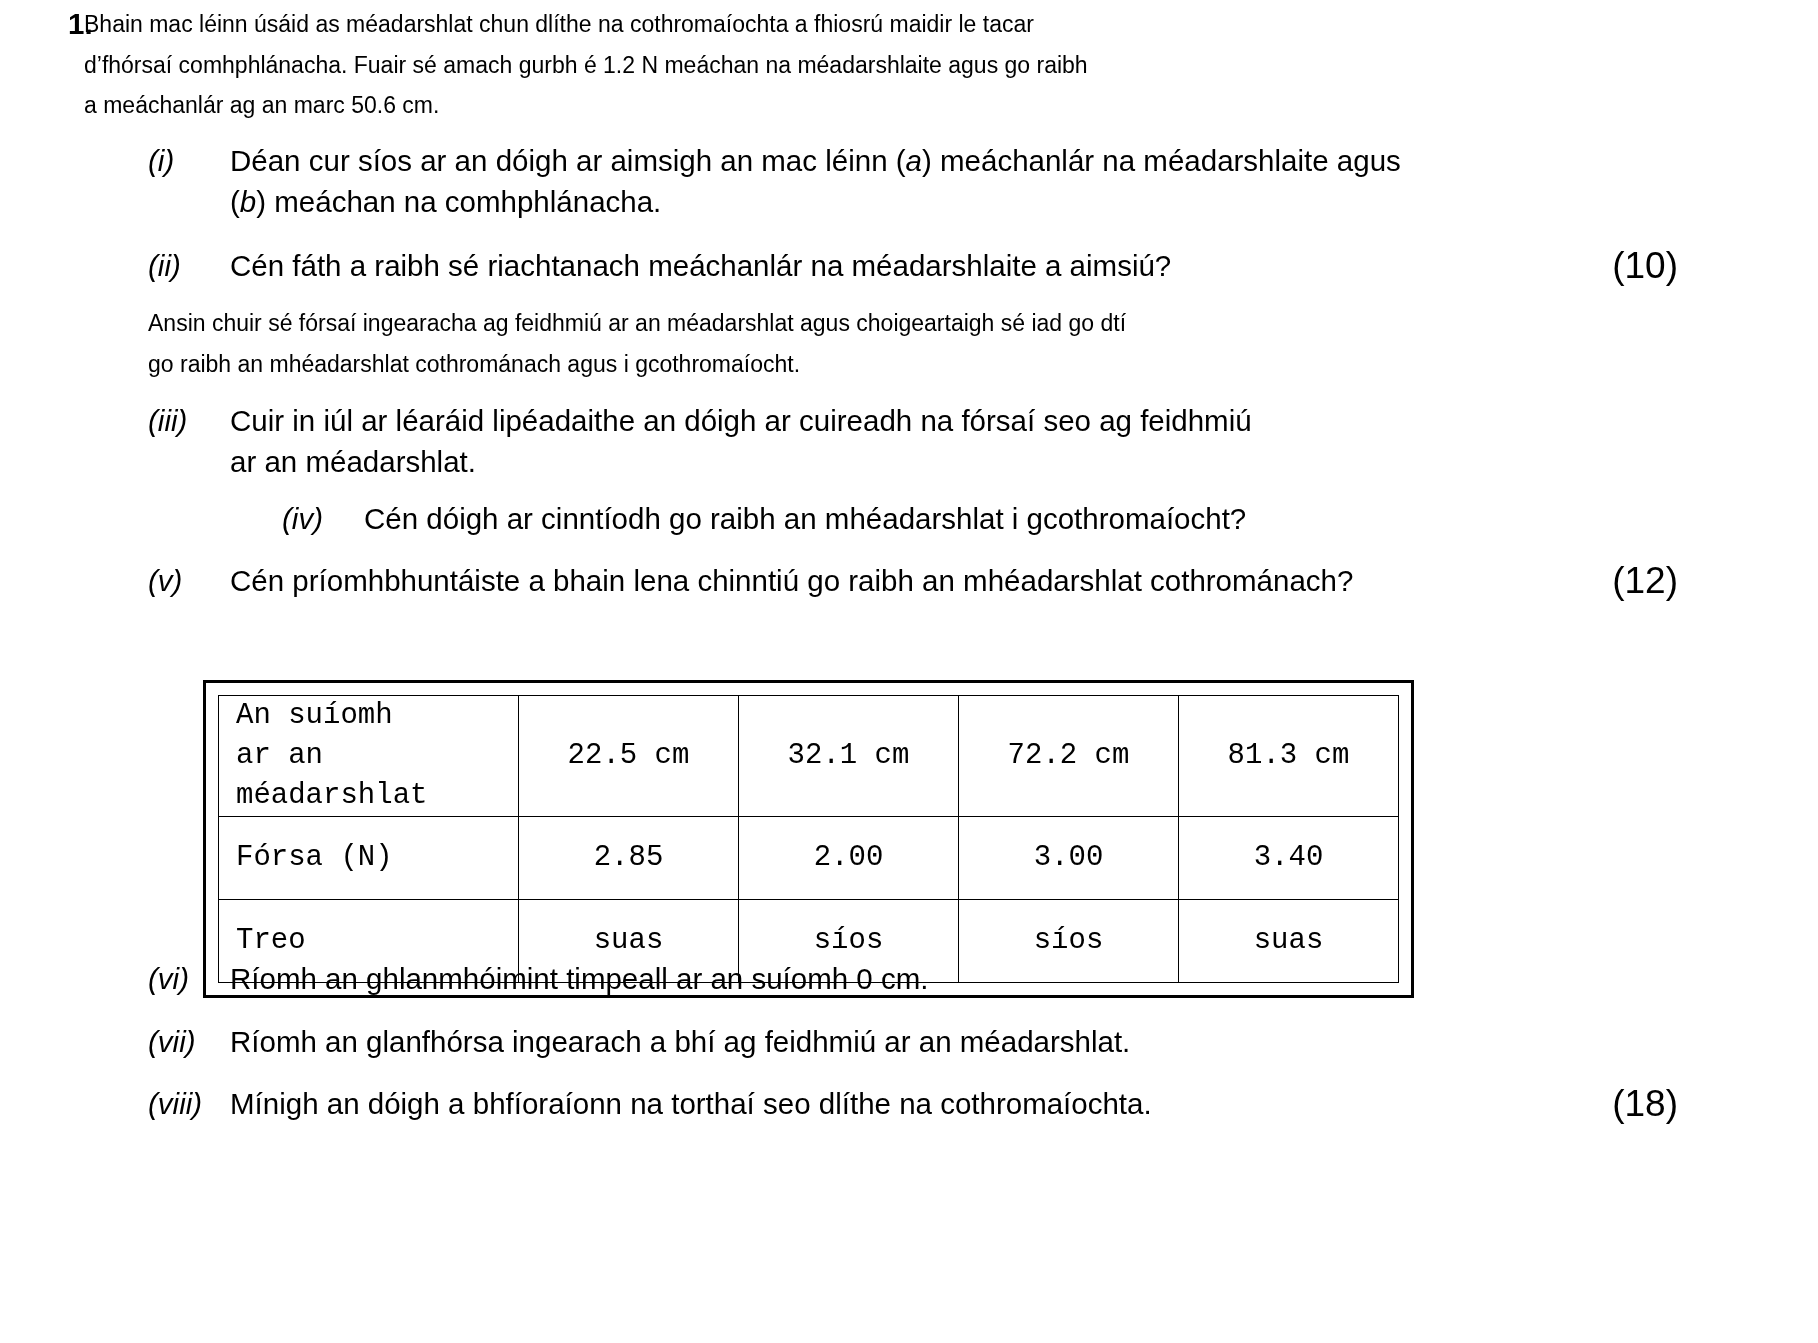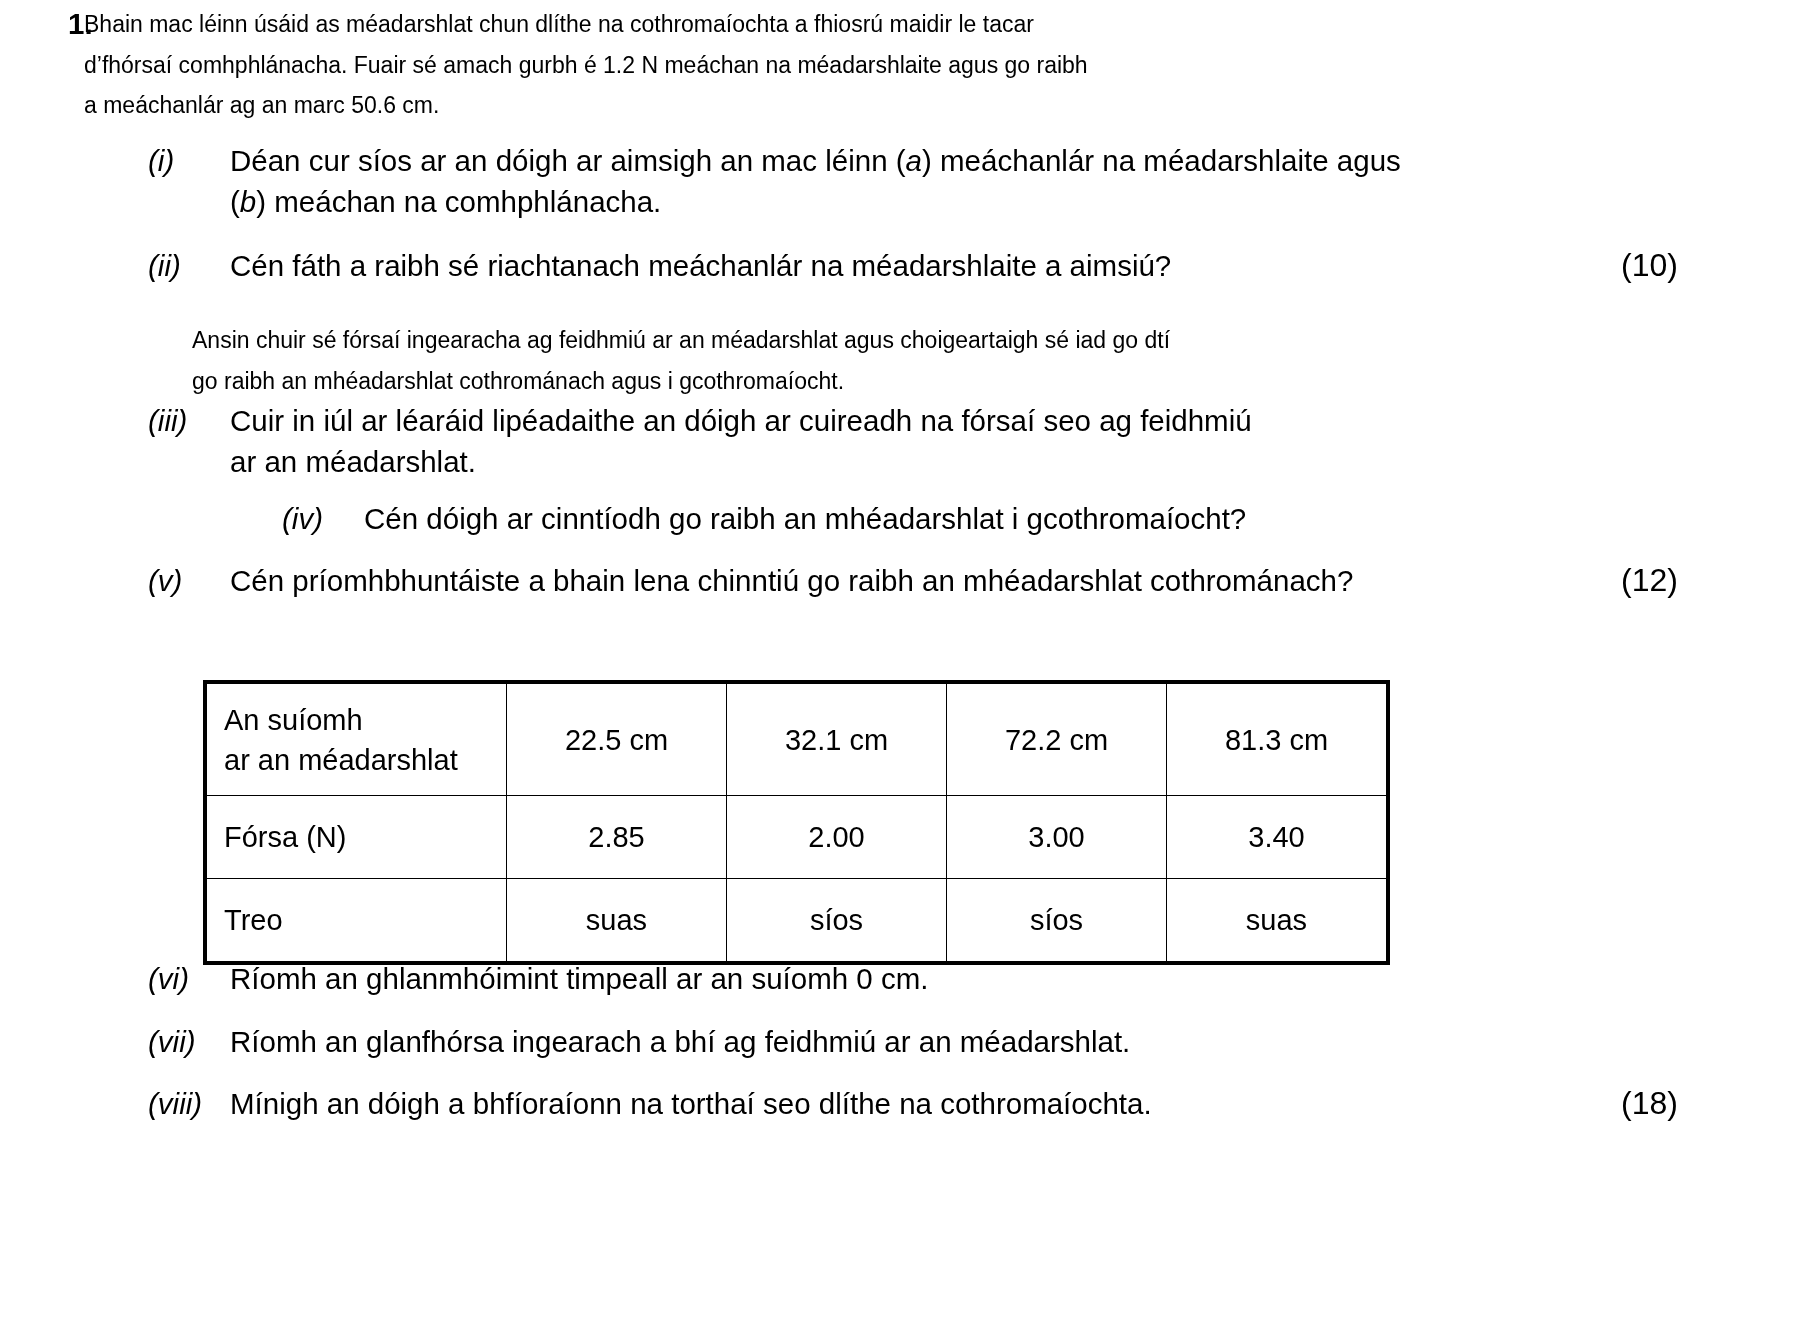--- a/index.html
+++ b/index.html
@@ -65,21 +65,21 @@
     flex: 1 1 auto;
     font-style: normal;
     max-width: 1180px;
   }
   .item-text em { font-style: italic; }
   .marks {
     position: absolute;
     right: 0;
     top: 0;
     font-style: normal;
-    font-size: 32px;
+    font-size: 37px;
     white-space: nowrap;
     text-align: right;
   }
 
   
   .abs { position: absolute; }
 
   
   table.data {
     border-collapse: collapse;
@@ -97,22 +97,23 @@
     text-align: left;
     line-height: 40px;
   }
   table.data td.val {
     width: 219px;
     text-align: center;
   }
   .outer-frame {
     border: 3px solid #000;
     display: inline-block;
-    padding: 0;
+    padding: 12px;
     line-height: 0;
+    font-family: Liberation Mono, monospace;
   }
   .row-tall { height: 112px; }
   .row-mid  { height: 83px; }
 </style>
 </head>
 <body>
 
 <div class="page">
 
   <div class="abs qblock" style="left:0; top:4px; width:1818px;">
@@ -131,21 +132,21 @@
       <div><span>(</span><em>b</em><span>) meáchan na comhphlánacha.</span></div>
     </div>
   </div>
 
   <div class="abs item" style="left:148px; top:245px; width:1530px;">
     <div class="item-label">(ii)</div>
     <div class="item-text">Cén fáth a raibh sé riachtanach meáchanlár na méadarshlaite a aimsiú?</div>
     <div class="marks">(10)</div>
   </div>
 
-  <div class="abs" style="left:148px; top:320px; width:1300px;margin-left:44px;">
+  <div class="abs" style="left:148px; top:303px; width:1300px;">
     <div class="para">Ansin chuir sé fórsaí ingearacha ag feidhmiú ar an méadarshlat agus choigeartaigh sé iad go dtí</div>
     <div class="para">go raibh an mhéadarshlat cothrománach agus i gcothromaíocht.</div>
   </div>
 
   <div class="abs item" style="left:148px; top:400px; width:1530px;">
     <div class="item-label">(iii)</div>
     <div class="item-text">
       <div>Cuir in iúl ar léaráid lipéadaithe an dóigh ar cuireadh na fórsaí seo ag feidhmiú</div>
       <div>ar an méadarshlat.</div>
     </div>

